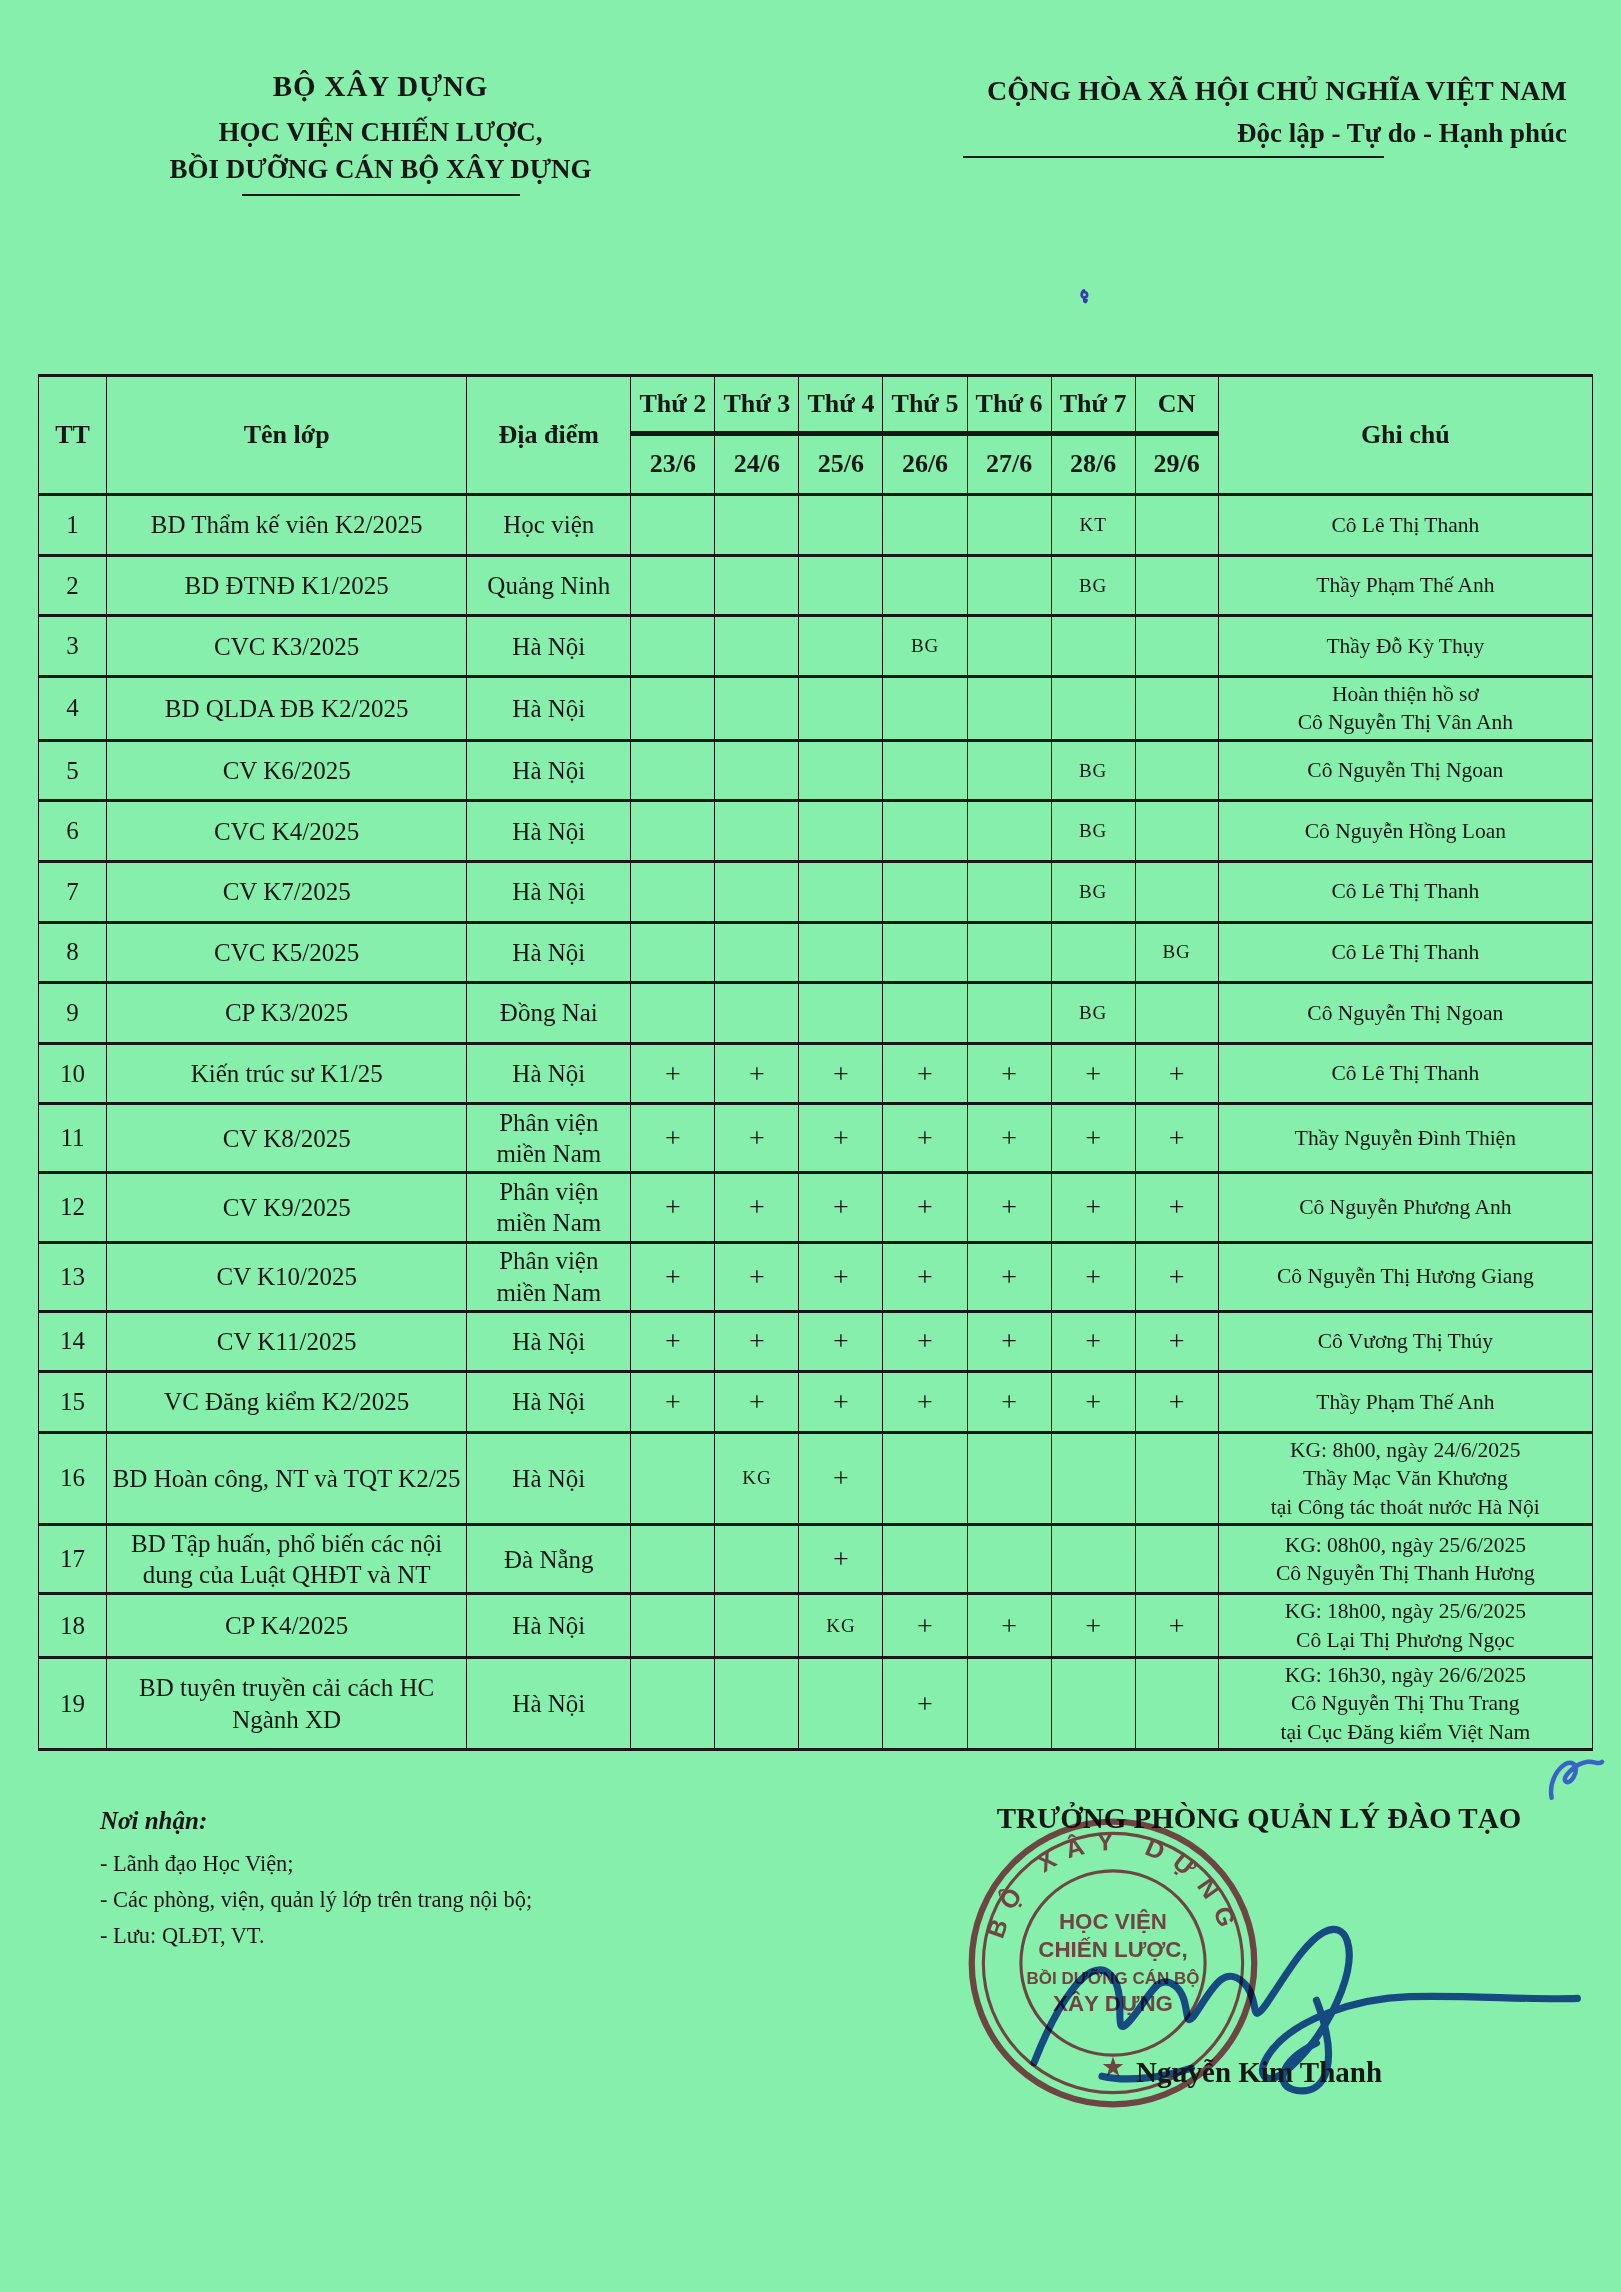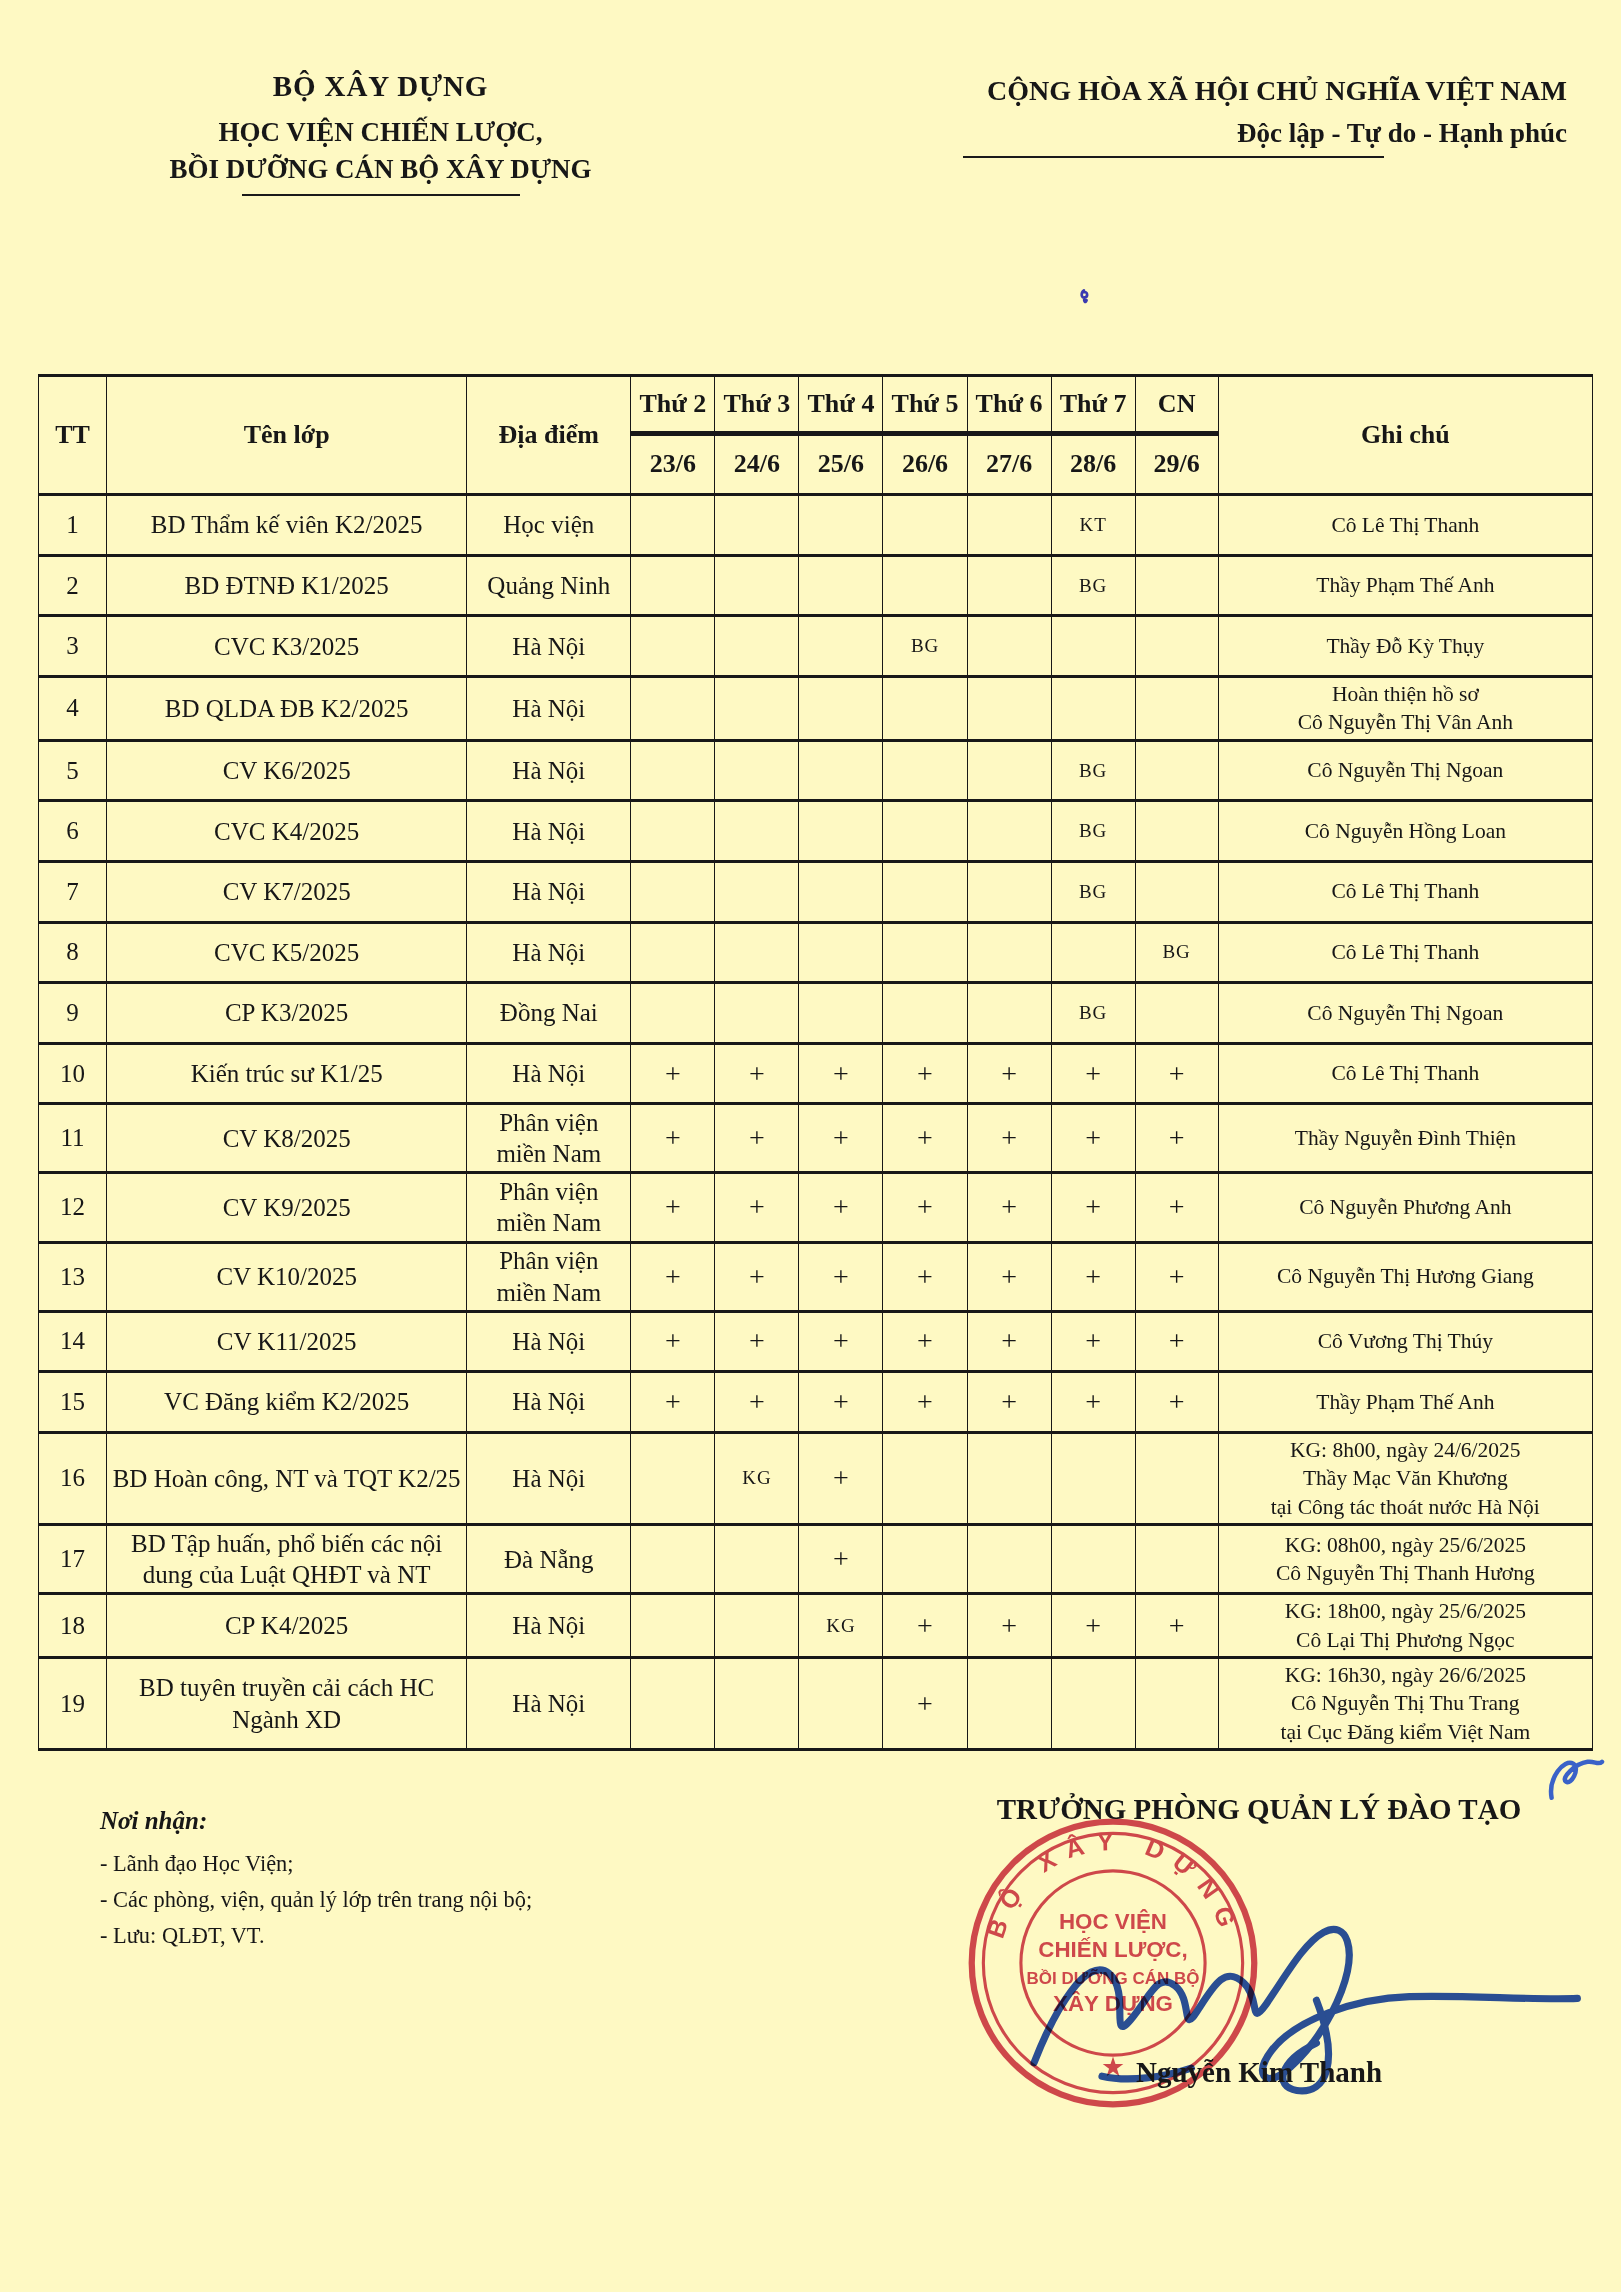--- a/index.html
+++ b/index.html
@@ -1,18 +1,18 @@
 <!DOCTYPE html>
 <html lang="vi" style="--seal-red: #c9314b; --sig-blue: #2a50bf; --ink: #1a1a1a;font-size:14.3px"><head>
 <meta charset="utf-8">
 <style>
   html,body { margin:0; padding:0; background:#e8e6e1; }
   .page {
     position:relative; width:1621px; height:2293px;
-    background:#fef9c3;
+    background:#86efac;
     font-family:"Liberation Serif", "DejaVu Serif", serif;
     color:#171717; overflow:hidden;
   }
   :root {
     --ink:#1a1a1a;
     --seal-red:#c9314b;
     --sig-blue:#2a50bf;
   }
 
   
@@ -55,21 +55,21 @@
   td.c-note { font-size:21.5px; line-height:1.33; }
   td.c-note div { white-space:nowrap; }
 
   
   .noi-nhan { position:absolute; left:100px; top:1807px; }
   .noi-nhan .nn-title { font-size:25px; font-weight:bold; font-style:italic; margin-bottom:10.7px; }
   .noi-nhan .nn-item { font-size:22.4px; line-height:1.62; }
 
   .sig-block { position:absolute; left:905px; top:1793px; width:708px; height:466px; text-align:center; }
   .sig-l1 { font-size:29px; font-weight:bold; }
-  .sig-l2 { font-size:29px; font-weight:bold; }
+  .sig-l2 { font-size:29px; font-weight:bold; margin-top:9px; }
   .sig-name { position:absolute; top:263px; left:0; width:100%; font-size:29px; font-weight:bold; }
 
   .seal { position:absolute; left:56px; top:18px; width:304px; height:304px;
           color:var(--seal-red); opacity:.88; mix-blend-mode:multiply; }
   .seal text { fill:var(--seal-red); font-family:"Liberation Sans","DejaVu Sans",sans-serif; font-weight:bold; }
 
   .signature-svg { position:absolute; left:116px; top:100px; width:573px; height:210px;
                    mix-blend-mode:multiply; }
 
   .ink-dot   { position:absolute; left:1075px; top:285px; width:19.7px; height:25px; }

